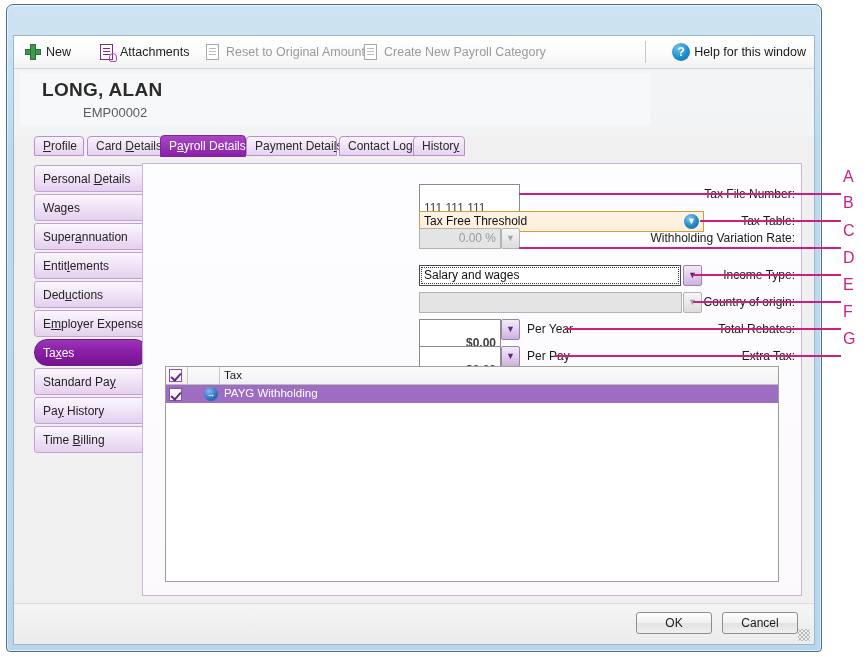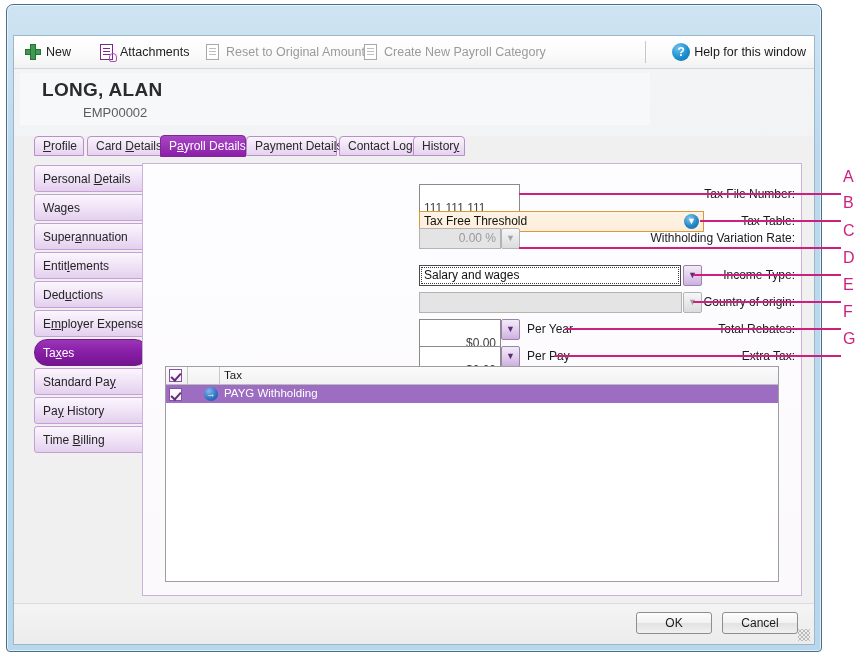--- a/index.html
+++ b/index.html
@@ -332,21 +332,21 @@
   }
   .txtbox {
     border: 1px solid #8a8a8a;
     background: #ffffff;
     line-height: 19px;
     font-size: 12px;
     padding: 14px 4px;
     color: #404040;
     box-sizing: border-box;
   }
-  .txtbox.right { text-align: right; padding-right: 4px; }
+  .txtbox.right { text-align: right; padding-right: 4px; font-weight: bold; }
   .cmb-highlight {
     border: 1px solid #d79b3c;
     background: linear-gradient(180deg,#fdf3e4 0%, #fdeedb 100%);
     line-height: 19px;
     font-size: 12px;
     padding: 0 4px;
     color: #111;
     box-sizing: border-box;
     position: relative;
   }

